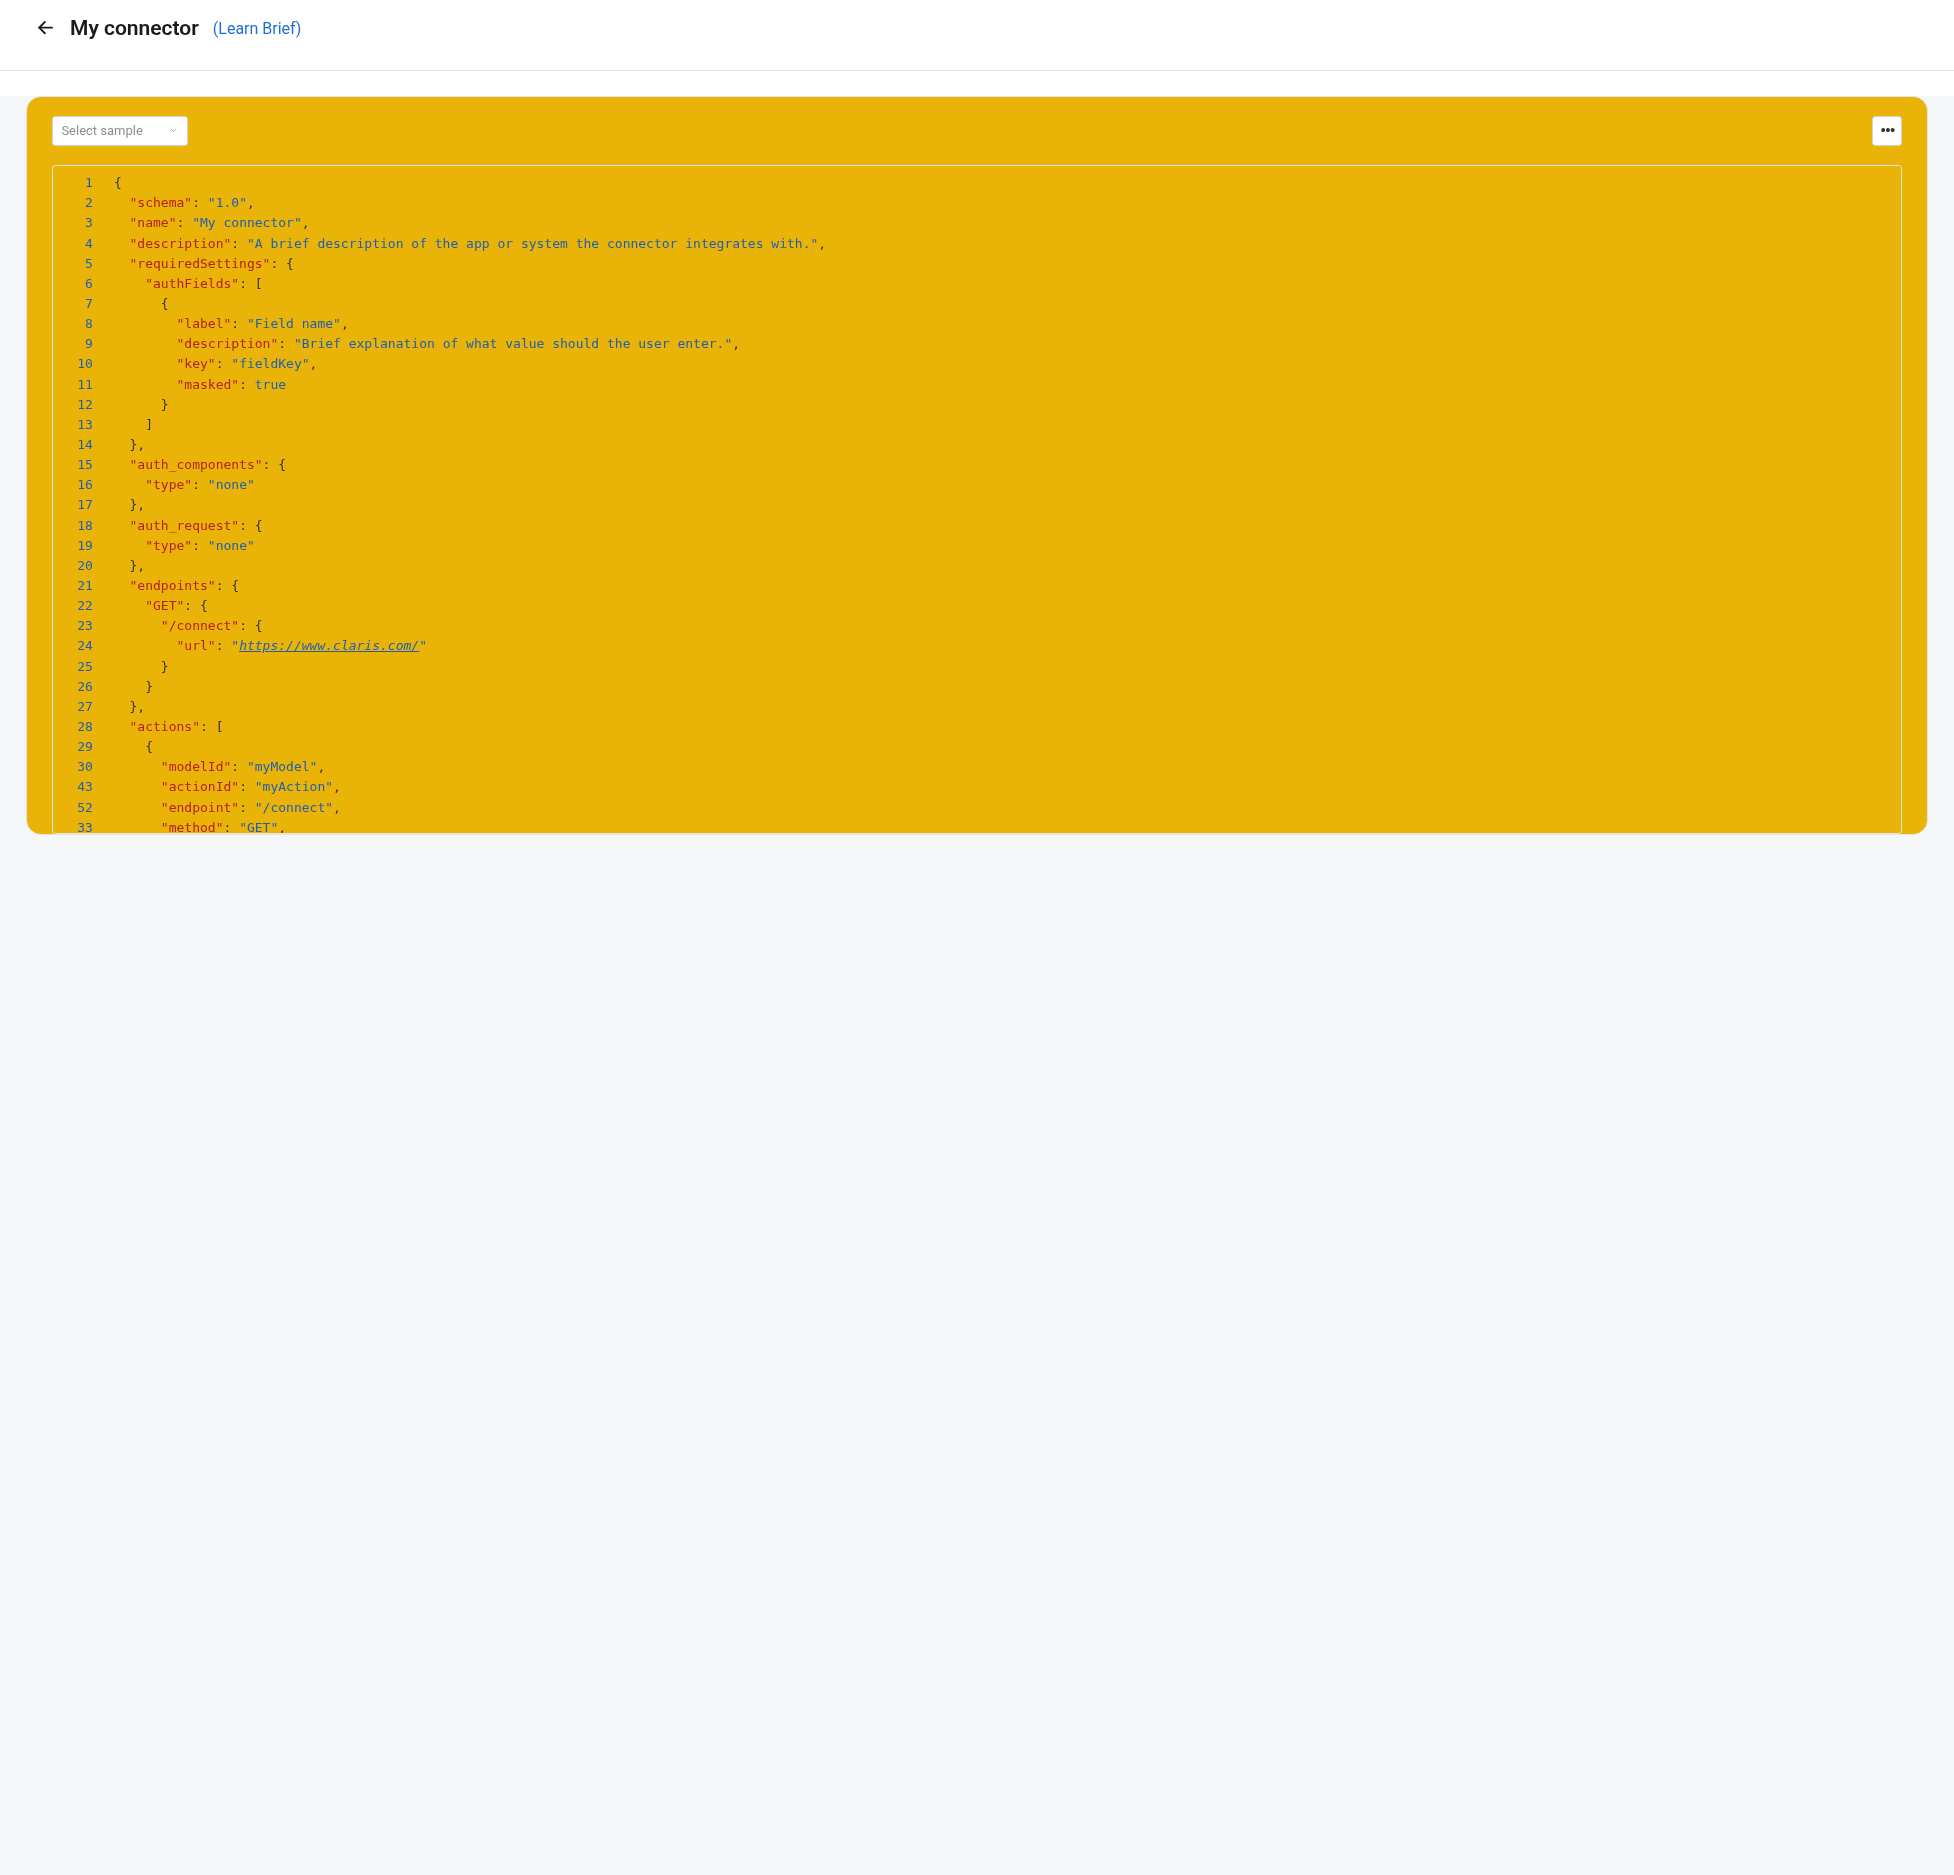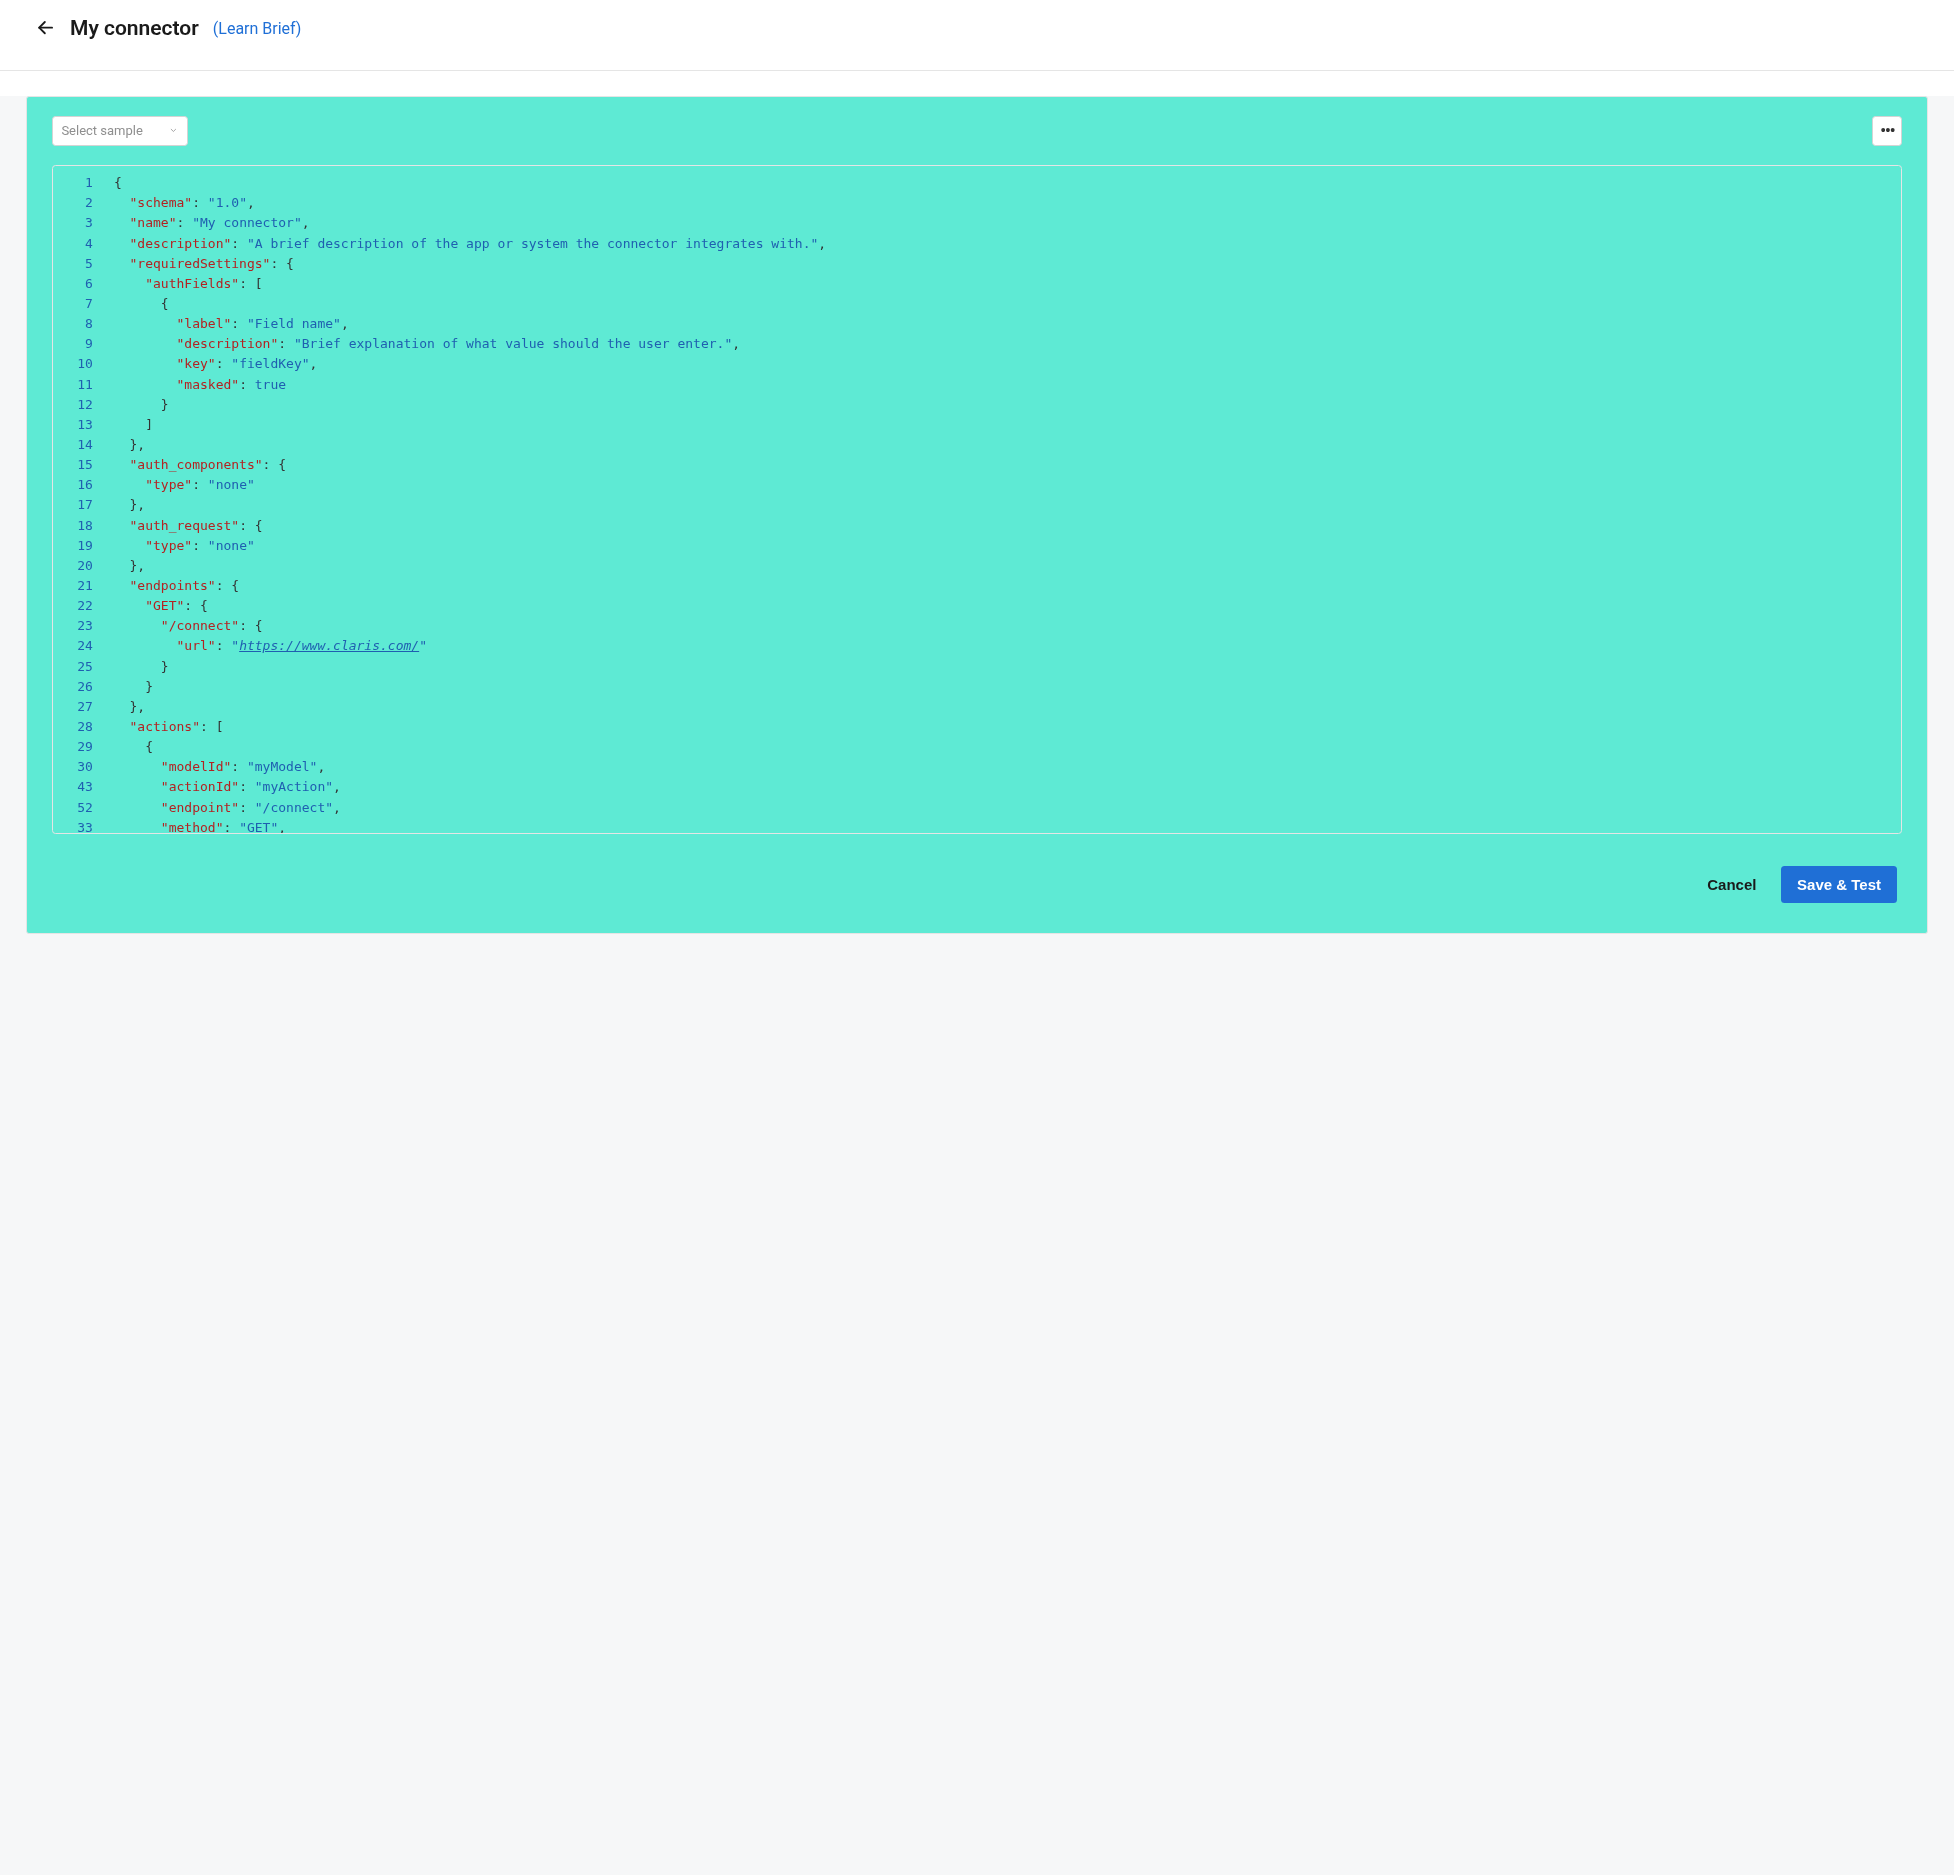--- a/index.html
+++ b/index.html
@@ -75,23 +75,23 @@
     }
 
     .tab:not(.active) {
       border-bottom: 0.9px solid #d9d9d9;
       padding-bottom: 19.3px;
       font-weight: 500;
     }
 
     
     .card {
-      background: #5eead4;
+      background: #eab308;
       border: 0.9px solid #e5e5e5;
-      border-radius: 3px;
+      border-radius: 15px;
       margin-top: 24.6px;
     }
 
     .toolbar {
       display: flex;
       align-items: center;
       justify-content: space-between;
       padding: 19.3px 24.6px;
     }
 
@@ -273,21 +273,17 @@
             <div>29</div>
             <div>30</div>
             <div>43</div>
             <div>52</div>
             <div>33</div>
           </div>
         <div class="code" id="code"><span class="line"><span class="punc">{</span></span><span class="line"><span class="punc">  </span><span class="key">"schema"</span><span class="punc">: </span><span class="str">"1.0"</span><span class="punc">,</span></span><span class="line"><span class="punc">  </span><span class="key">"name"</span><span class="punc">: </span><span class="str">"My connector"</span><span class="punc">,</span></span><span class="line"><span class="punc">  </span><span class="key">"description"</span><span class="punc">: </span><span class="str">"A brief description of the app or system the connector integrates with."</span><span class="punc">,</span></span><span class="line"><span class="punc">  </span><span class="key">"requiredSettings"</span><span class="punc">: {</span></span><span class="line"><span class="punc">    </span><span class="key">"authFields"</span><span class="punc">: [</span></span><span class="line"><span class="punc">      {</span></span><span class="line"><span class="punc">        </span><span class="key">"label"</span><span class="punc">: </span><span class="str">"Field name"</span><span class="punc">,</span></span><span class="line"><span class="punc">        </span><span class="key">"description"</span><span class="punc">: </span><span class="str">"Brief explanation of what value should the user enter."</span><span class="punc">,</span></span><span class="line"><span class="punc">        </span><span class="key">"key"</span><span class="punc">: </span><span class="str">"fieldKey"</span><span class="punc">,</span></span><span class="line"><span class="punc">        </span><span class="key">"masked"</span><span class="punc">: </span><span class="bool">true</span></span><span class="line"><span class="punc">      }</span></span><span class="line"><span class="punc">    ]</span></span><span class="line"><span class="punc">  },</span></span><span class="line"><span class="punc">  </span><span class="key">"auth_components"</span><span class="punc">: {</span></span><span class="line"><span class="punc">    </span><span class="key">"type"</span><span class="punc">: </span><span class="str">"none"</span></span><span class="line"><span class="punc">  },</span></span><span class="line"><span class="punc">  </span><span class="key">"auth_request"</span><span class="punc">: {</span></span><span class="line"><span class="punc">    </span><span class="key">"type"</span><span class="punc">: </span><span class="str">"none"</span></span><span class="line"><span class="punc">  },</span></span><span class="line"><span class="punc">  </span><span class="key">"endpoints"</span><span class="punc">: {</span></span><span class="line"><span class="punc">    </span><span class="key">"GET"</span><span class="punc">: {</span></span><span class="line"><span class="punc">      </span><span class="key">"/connect"</span><span class="punc">: {</span></span><span class="line"><span class="punc">        </span><span class="key">"url"</span><span class="punc">: </span><span class="str">"</span><span class="link">https://www.claris.com/</span><span class="str">"</span></span><span class="line"><span class="punc">      }</span></span><span class="line"><span class="punc">    }</span></span><span class="line"><span class="punc">  },</span></span><span class="line"><span class="punc">  </span><span class="key">"actions"</span><span class="punc">: [</span></span><span class="line"><span class="punc">    {</span></span><span class="line"><span class="punc">      </span><span class="key">"modelId"</span><span class="punc">: </span><span class="str">"myModel"</span><span class="punc">,</span></span><span class="line"><span class="punc">      </span><span class="key">"actionId"</span><span class="punc">: </span><span class="str">"myAction"</span><span class="punc">,</span></span><span class="line"><span class="punc">      </span><span class="key">"endpoint"</span><span class="punc">: </span><span class="str">"/connect"</span><span class="punc">,</span></span><span class="line"><span class="punc">      </span><span class="key">"method"</span><span class="punc">: </span><span class="str">"GET"</span><span class="punc">,</span></span></div>
       </div>
     </div>
 
-    <div class="footer">
-      <button class="btn-cancel">Cancel</button>
-      <button class="btn-primary">Save &amp; Test</button>
-    </div>
 
   </div>
 
 </div>
 
 
 </body></html>

